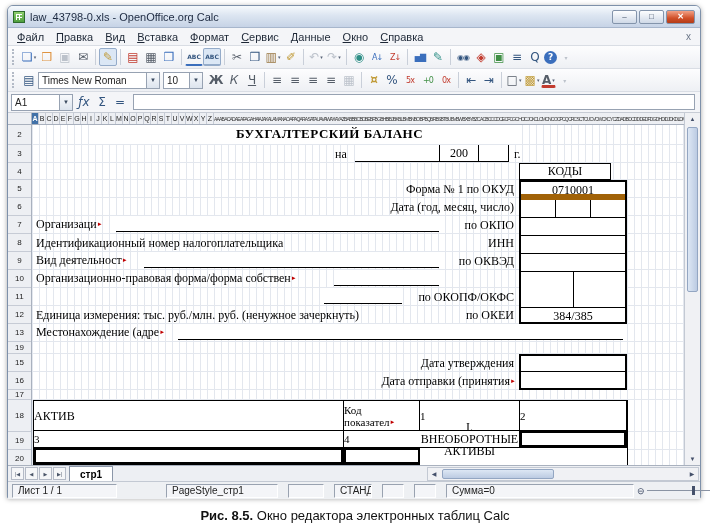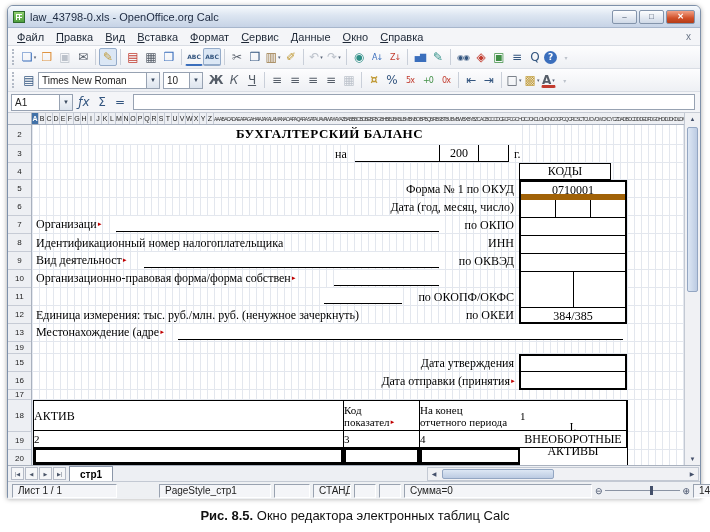--- a/index.html
+++ b/index.html
@@ -384,24 +384,20 @@
       </div>
 
       <div class="bstable">
         <div class="fb" style="font-size:12px">
             <span>АКТИВ</span>
           </div>
         <div class="fb">
             <span>Код</span>
             <span><span>показател</span><span class="marker">►</span></span>
           </div>
-        <div class="fb" style="border-right:none">
-            <span>На конец</span>
-            <span>отчетного периода</span>
-          </div>
         <div>1</div>
         <div>2</div>
         <div>3</div>
         <div style="border-right:none">4</div>
         <div class="fb" style="font-size:12px">I. ВНЕОБОРОТНЫЕ АКТИВЫ</div>
         <div class="tk"></div>
         <div class="tk"></div>
         <div class="tk" style="border-right:none"></div>
       </div>
     </div>
@@ -422,21 +418,21 @@
       </span>
     <span class="stab">стр1</span>
     <div class="hscroll">
       <span class="sarrow" style="width:12px">◀</span>
       <span class="hthumb"></span>
       <span class="sarrow" style="width:12px;margin-left:auto">▶</span>
     </div>
   </div>
 
   <div class="statusbar">
-    <span style="display:flex;gap:3px;align-items:center">
+    <span style="display:flex;gap:10px;align-items:center">
         <span class="sbf" style="width: 105px;">Лист 1 / 1</span>
         <span class="sbf" style="width: 112px; margin-left: 39px;">PageStyle_стр1</span>
         <span class="sbf" style="width: 36px;"></span>
         <span class="sbf" style="width: 38px;">СТАНД</span>
         <span class="sbf" style="width: 22px;"></span>
         <span class="sbf" style="width: 22px;"></span>
         <span class="sbf" style="width: 188px;">Сумма=0</span>
       </span>
     <span class="zoomctl">
       <span class="zc">⊖</span>

